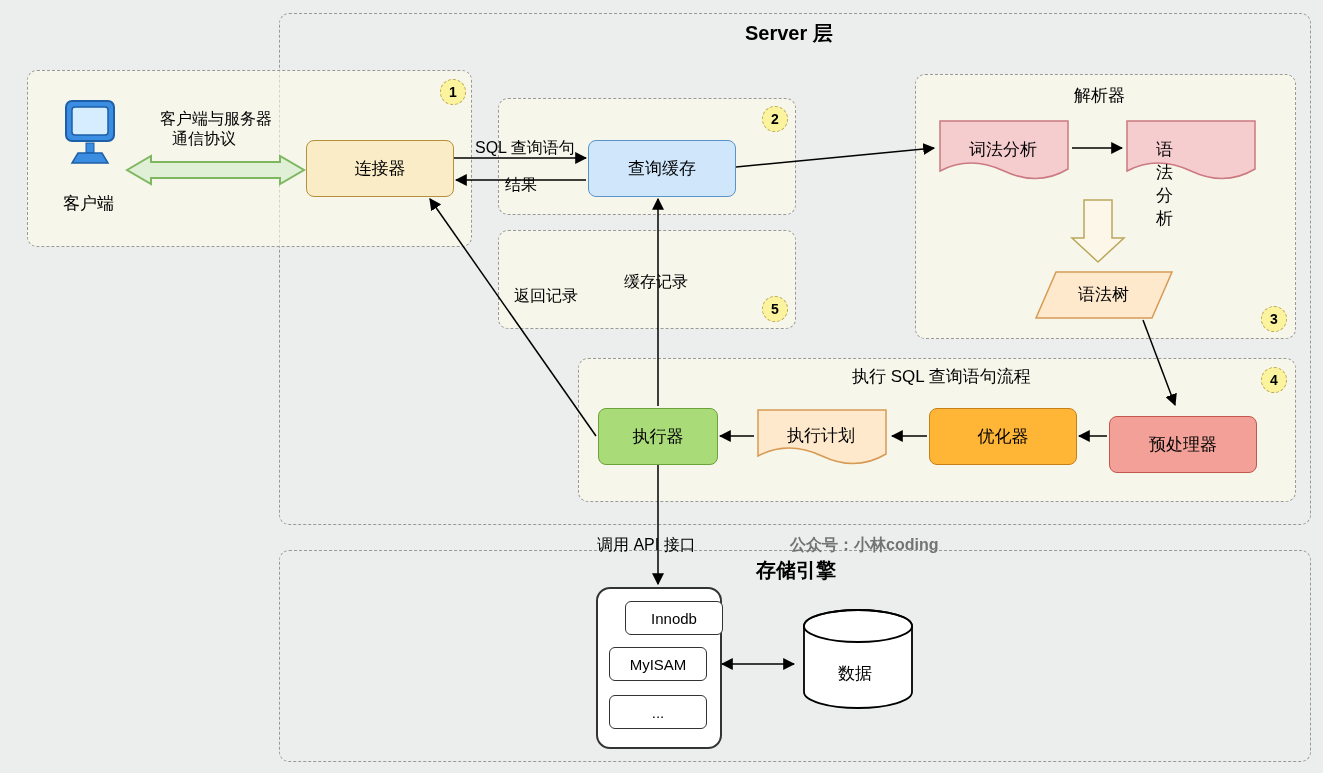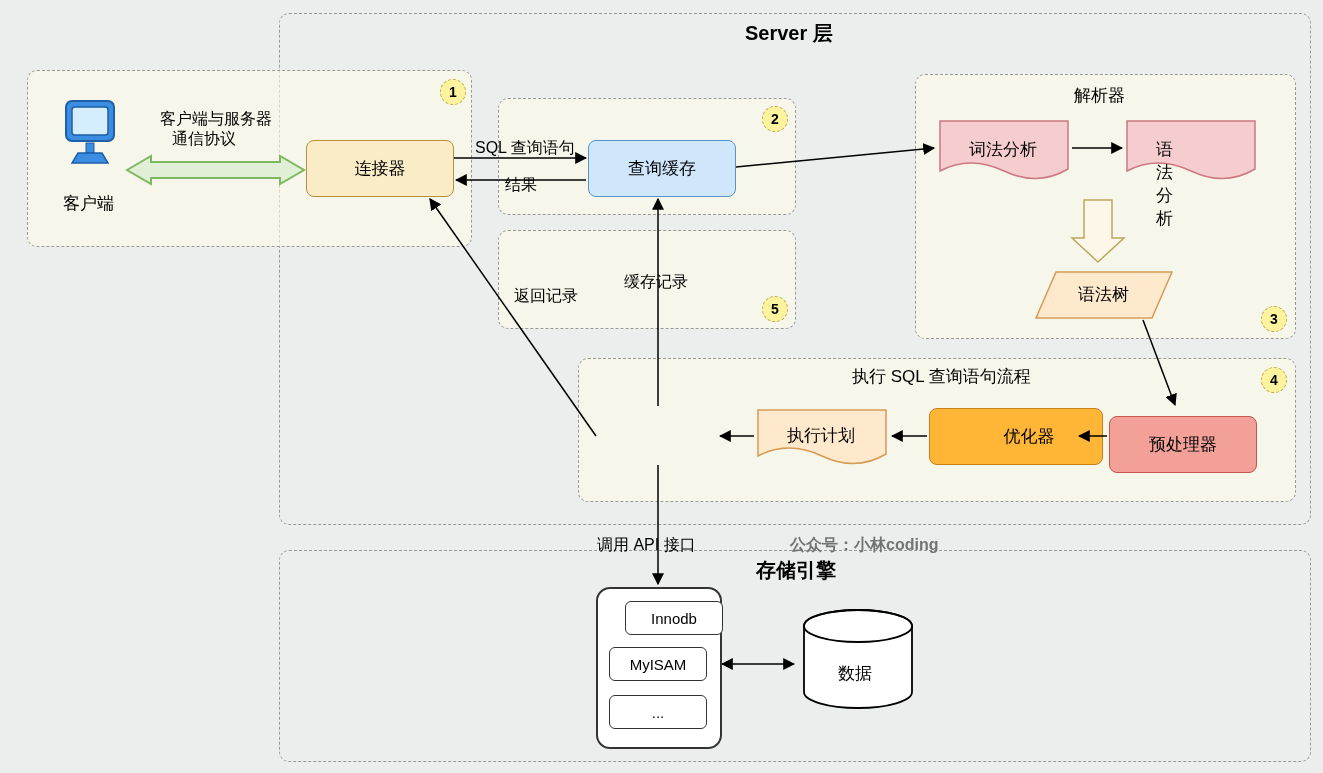--- a/index.html
+++ b/index.html
@@ -99,29 +99,32 @@
   <div style="position:absolute;left:1034px;top:270px;">
     <svg width="140" height="50">
         <polygon points="22,2 138,2 118,48 2,48" fill="#ffe9cd" stroke="#d79a55" stroke-width="1.5"></polygon>
       </svg>
   </div>
   <div class="doc-text" style="left:1078px;top:283px;">语法树</div>
 
   <div class="box" style="left:1109px;top:416px;width:146px;height:55px;background:#f2a098;border-color:#c4574e;">
     <span>预处理器</span>
   </div>
-  <div class="box" style="left:929px;top:408px;width:146px;height:55px;background:#ffb637;border-color:#c77f17;padding-left:26px;">
+  <div class="box" style="left:929px;top:408px;width:146px;height:55px;background:#ffb637;border-color:#c77f17;">
     <span>优化器</span>
   </div>
   <div class="doc-shape" style="left:756px;top:408px;">
     <svg width="132" height="62">
         <path d="M2 2 H130 V46 Q100 64 66 48 Q32 32 2 48 Z" fill="#ffe9cd" stroke="#d79a55" stroke-width="1.5"></path>
       </svg>
   </div>
   <div class="doc-text" style="left:787px;top:424px;">执行计划</div>
+  <div class="box" style="left:598px;top:408px;width:118px;height:55px;background:#a9db79;border-color:#6aa338;">
+    <span>执行器</span>
+  </div>
 
   <div class="engine-box" style="left:596px;top:587px;width:122px;height:158px;"></div>
   <div class="engine-item" style="left:585px;top:601px;width:96px;height:32px;margin-left:40px;">
       <span>Innodb</span>
     </div>
   <div class="engine-item" style="left:609px;top:647px;width:96px;height:32px;">
       <span>MyISAM</span>
     </div>
   <div class="engine-item" style="left:609px;top:695px;width:96px;height:32px;">
       <span>...</span>

